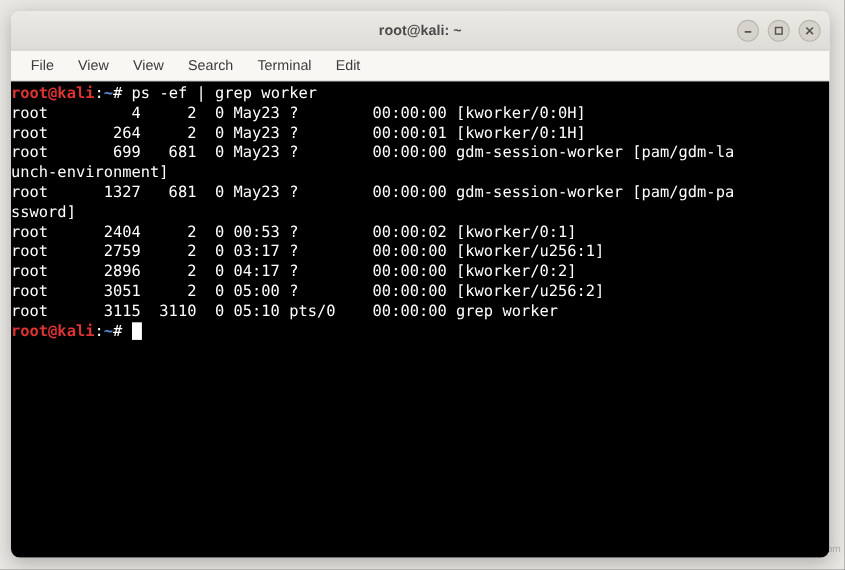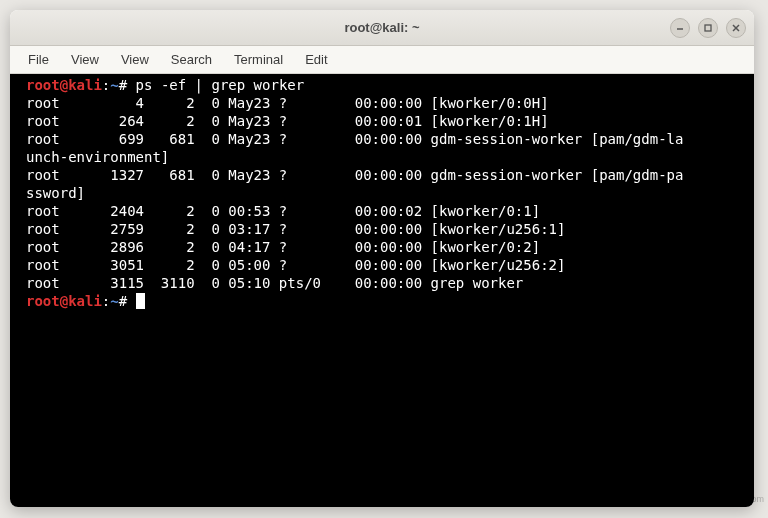--- a/index.html
+++ b/index.html
@@ -70,21 +70,21 @@
   .menu-item {
     padding: 3px 10px;
     font-size: 13px;
     color: #3b3b3b;
     cursor: pointer;
     border-radius: 3px;
   }
   .terminal {
     flex: 1;
     background: #000;
-    padding: 2px 16px;
+    padding: 2px 0;
     font-family: "DejaVu Sans Mono", "Menlo", monospace;
     font-size: 14px;
     line-height: 18px;
     color: #fff;
     overflow: hidden;
     position: relative;
     white-space: pre;
   }
   .line { white-space: pre; }
   .prompt-user { color: #d33; font-weight: bold; }

